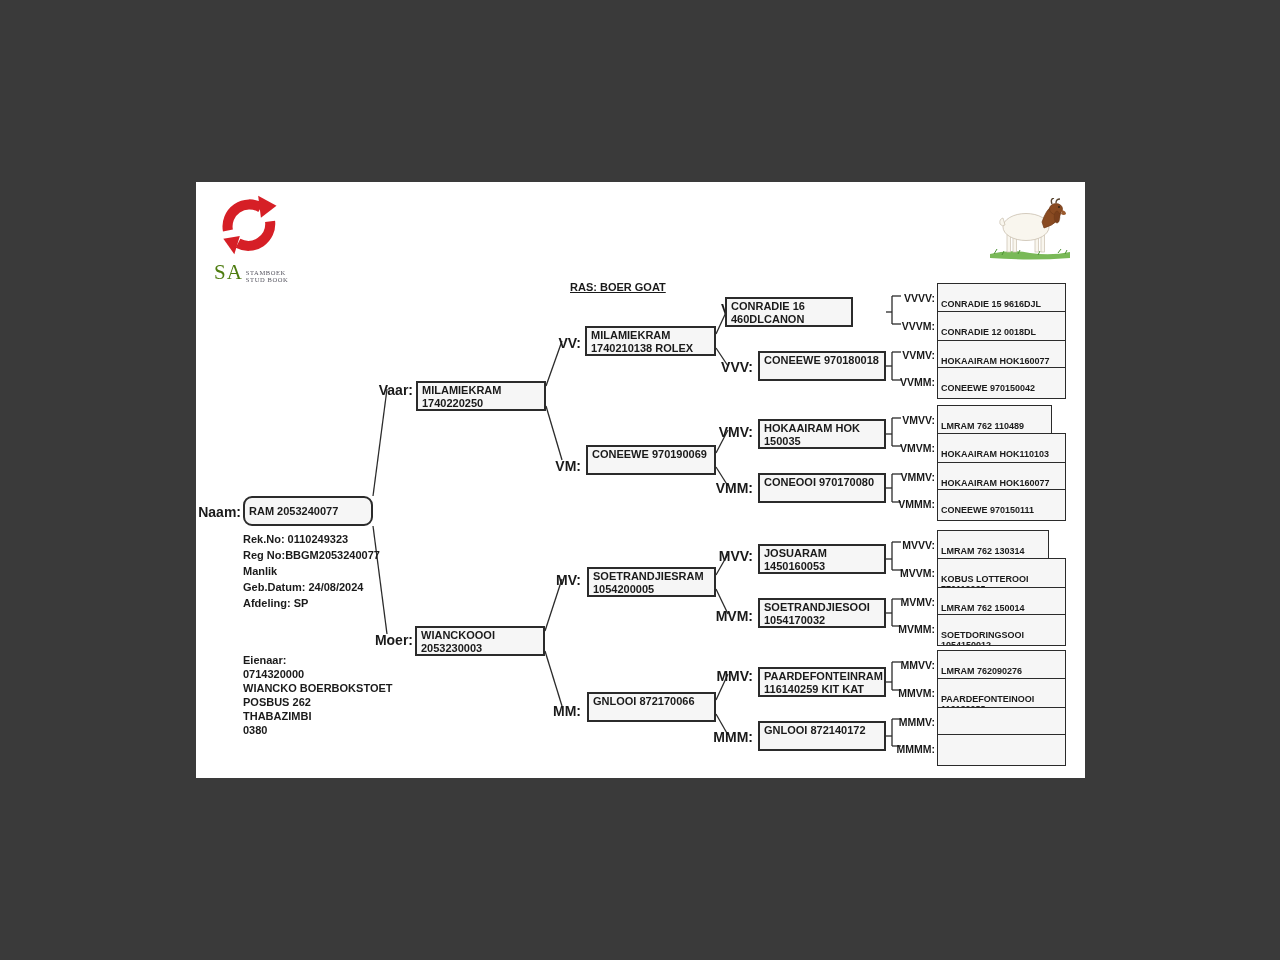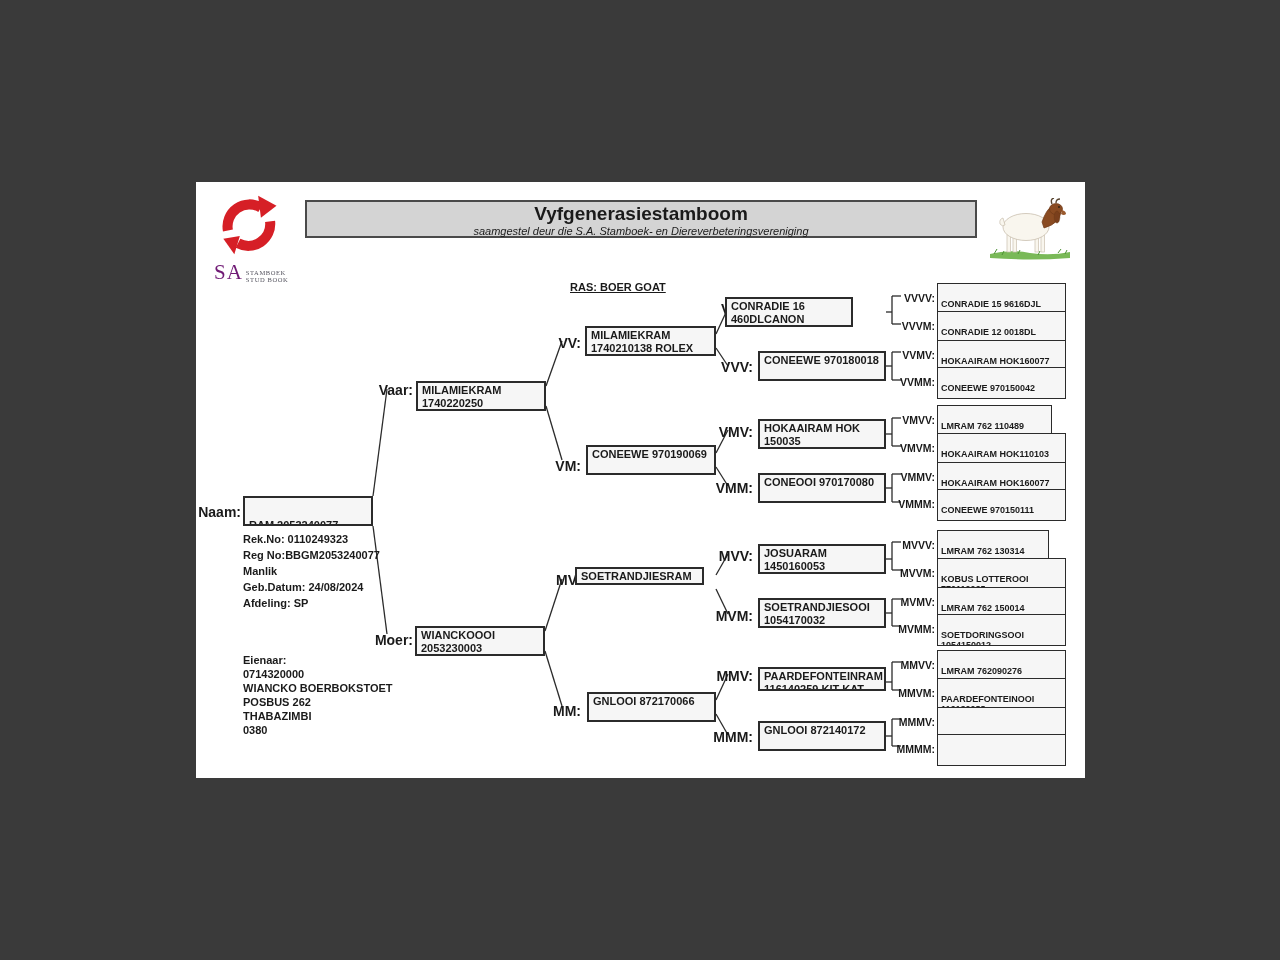--- a/index.html
+++ b/index.html
@@ -21,35 +21,35 @@
   
   .titlebar{
     position:absolute;left:109px;top:18px;width:672px;height:38px;
     background:#d4d4d4;border:2px solid #4a4a4a;
     text-align:center;
   }
   .titlebar .title{font-size:19px;font-weight:bold;line-height:22px;margin-top:1px;}
   .titlebar .subtitle{font-size:11px;font-style:italic;line-height:12px;}
   .logo{position:absolute;left:16px;top:10px;width:110px;}
   .logo .sa-row{margin-top:-2px;margin-left:2px;white-space:nowrap;}
-  .logo .sa{font-family:"Liberation Serif",serif;font-size:21px;color:#701a75;letter-spacing:1px;}
+  .logo .sa{font-family:"Liberation Serif",serif;font-size:21px;color:#4d7c0f;letter-spacing:1px;}
   .logo .sa-small{display:inline-block;vertical-align:bottom;margin-left:3px;margin-bottom:2px;
     font-family:"Liberation Serif",serif;font-size:6.5px;line-height:7px;color:#55545f;letter-spacing:0.6px;}
   .goat{position:absolute;left:792px;top:16px;width:84px;height:64px;}
   .ras{position:absolute;left:374px;top:99px;font-size:11px;font-weight:bold;text-decoration:underline;}
 
   
   .pbox{
     position:absolute;background:#f6f6f6;border:2px solid #2b2b2b;
     font-size:11px;font-weight:bold;line-height:13px;padding:1px 4px;
     white-space:nowrap;overflow:hidden;
   }
   .pbox span{display:block;}
   .pbox.g5{font-size:9px;line-height:10px;padding:15px 3px;border-width:1.5px;white-space:normal;}
-  .pbox.subject{padding-top:21px;}
+  .pbox.subject{padding-top:7px;border-radius:9px;}
   .plabel{
     position:absolute;font-size:14px;font-weight:bold;text-align:right;white-space:nowrap;
   }
   .plabel.g5{font-size:10.5px;}
 
   
   .info{position:absolute;left:47px;top:349px;font-size:11px;font-weight:bold;line-height:16px;}
   .owner{position:absolute;left:47px;top:471px;font-size:11px;font-weight:bold;line-height:14px;}
 </style>
 </head>
@@ -121,24 +121,20 @@
       <path d="M 14,42 A 24,24 0 0 1 50,17" stroke="#d61f26" stroke-width="11" fill="none"></path>
       <polygon points="47,4 67,15 50,28" fill="#d61f26"></polygon>
       <path d="M 60,32 A 24,24 0 0 1 25,56" stroke="#d61f26" stroke-width="11" fill="none"></path>
       <polygon points="9,51 27,48 21,68" fill="#d61f26"></polygon>
     </svg>
     <div class="sa-row">
       <span class="sa">SA</span><span class="sa-small"><span>STAMBOEK</span><br><span>STUD BOOK</span></span>
     </div>
   </div>
 
-  <div class="titlebar">
-    <div class="title">Vyfgenerasiestamboom</div>
-    <div class="subtitle">saamgestel deur die S.A. Stamboek- en Diereverbeteringsvereniging</div>
-  </div>
 
   <svg class="goat" viewBox="0 0 84 64">
     <path d="M2,56 Q21,51 42,55 Q63,58 82,54 L82,60 Q42,63 2,60 Z" fill="#79b957"></path>
     <path d="M6,56 l3,-5 M14,57 l2,-4 M70,55 l3,-4 M77,56 l2,-4 M30,56 l2,-4 M50,57 l2,-4" stroke="#4e9136" stroke-width="1" fill="none"></path>
     <rect x="19" y="36" width="3.4" height="18" fill="#f9f6ee" stroke="#c9bfae" stroke-width="0.7"></rect>
     <rect x="25" y="36" width="3.4" height="18" fill="#f9f6ee" stroke="#c9bfae" stroke-width="0.7"></rect>
     <rect x="47" y="36" width="3.4" height="18" fill="#f9f6ee" stroke="#c9bfae" stroke-width="0.7"></rect>
     <rect x="53" y="36" width="3.4" height="18" fill="#f9f6ee" stroke="#c9bfae" stroke-width="0.7"></rect>
     <ellipse cx="38" cy="29" rx="23" ry="13.5" fill="#f9f6ee" stroke="#c9bfae" stroke-width="0.8"></ellipse>
     <path d="M15,20 q-4,1 -3,6 q2,3 5,1 Z" fill="#f9f6ee" stroke="#c9bfae" stroke-width="0.7"></path>
@@ -188,21 +184,21 @@
   <div class="pbox" style="left:389px;top:144px;width:131px;height:30px">
       <span>MILAMIEKRAM</span>
       <span>1740210138 ROLEX</span>
     </div>
   <div class="plabel" style="left:330px;width:55px;top:276px">VM:</div>
   <div class="pbox" style="left:390px;top:263px;width:130px;height:30px">
       <span>CONEEWE 970190069</span>
       <span></span>
     </div>
   <div class="plabel" style="left:330px;width:55px;top:390px">MV:</div>
-  <div class="pbox" style="left:379px;top:385px;width:129px;height:18px">
+  <div class="pbox" style="left:391px;top:385px;width:129px;height:30px">
       <span>SOETRANDJIESRAM</span>
       <span>1054200005</span>
     </div>
   <div class="plabel" style="left:330px;width:55px;top:521px">MM:</div>
   <div class="pbox" style="left:391px;top:510px;width:129px;height:30px">
       <span>GNLOOI 872170066</span>
       <span></span>
     </div>
 
   <div class="plabel" style="left:500px;width:57px;top:119px">VVV:</div>
@@ -229,21 +225,21 @@
   <div class="pbox" style="left:562px;top:362px;width:128px;height:30px">
       <span>JOSUARAM</span>
       <span>1450160053</span>
     </div>
   <div class="plabel" style="left:500px;width:57px;top:426px">MVM:</div>
   <div class="pbox" style="left:562px;top:416px;width:128px;height:30px">
       <span>SOETRANDJIESOOI</span>
       <span>1054170032</span>
     </div>
   <div class="plabel" style="left:500px;width:57px;top:486px">MMV:</div>
-  <div class="pbox" style="left:562px;top:485px;width:128px;height:24px">
+  <div class="pbox" style="left:562px;top:485px;width:128px;height:30px">
       <span>PAARDEFONTEINRAM</span>
       <span>116140259 KIT KAT</span>
     </div>
   <div class="plabel" style="left:500px;width:57px;top:547px">MMM:</div>
   <div class="pbox" style="left:562px;top:539px;width:128px;height:30px">
       <span>GNLOOI 872140172</span>
       <span></span>
     </div>
 
   <div class="plabel g5" style="left:698px;width:41px;top:110px">VVVV:</div>

